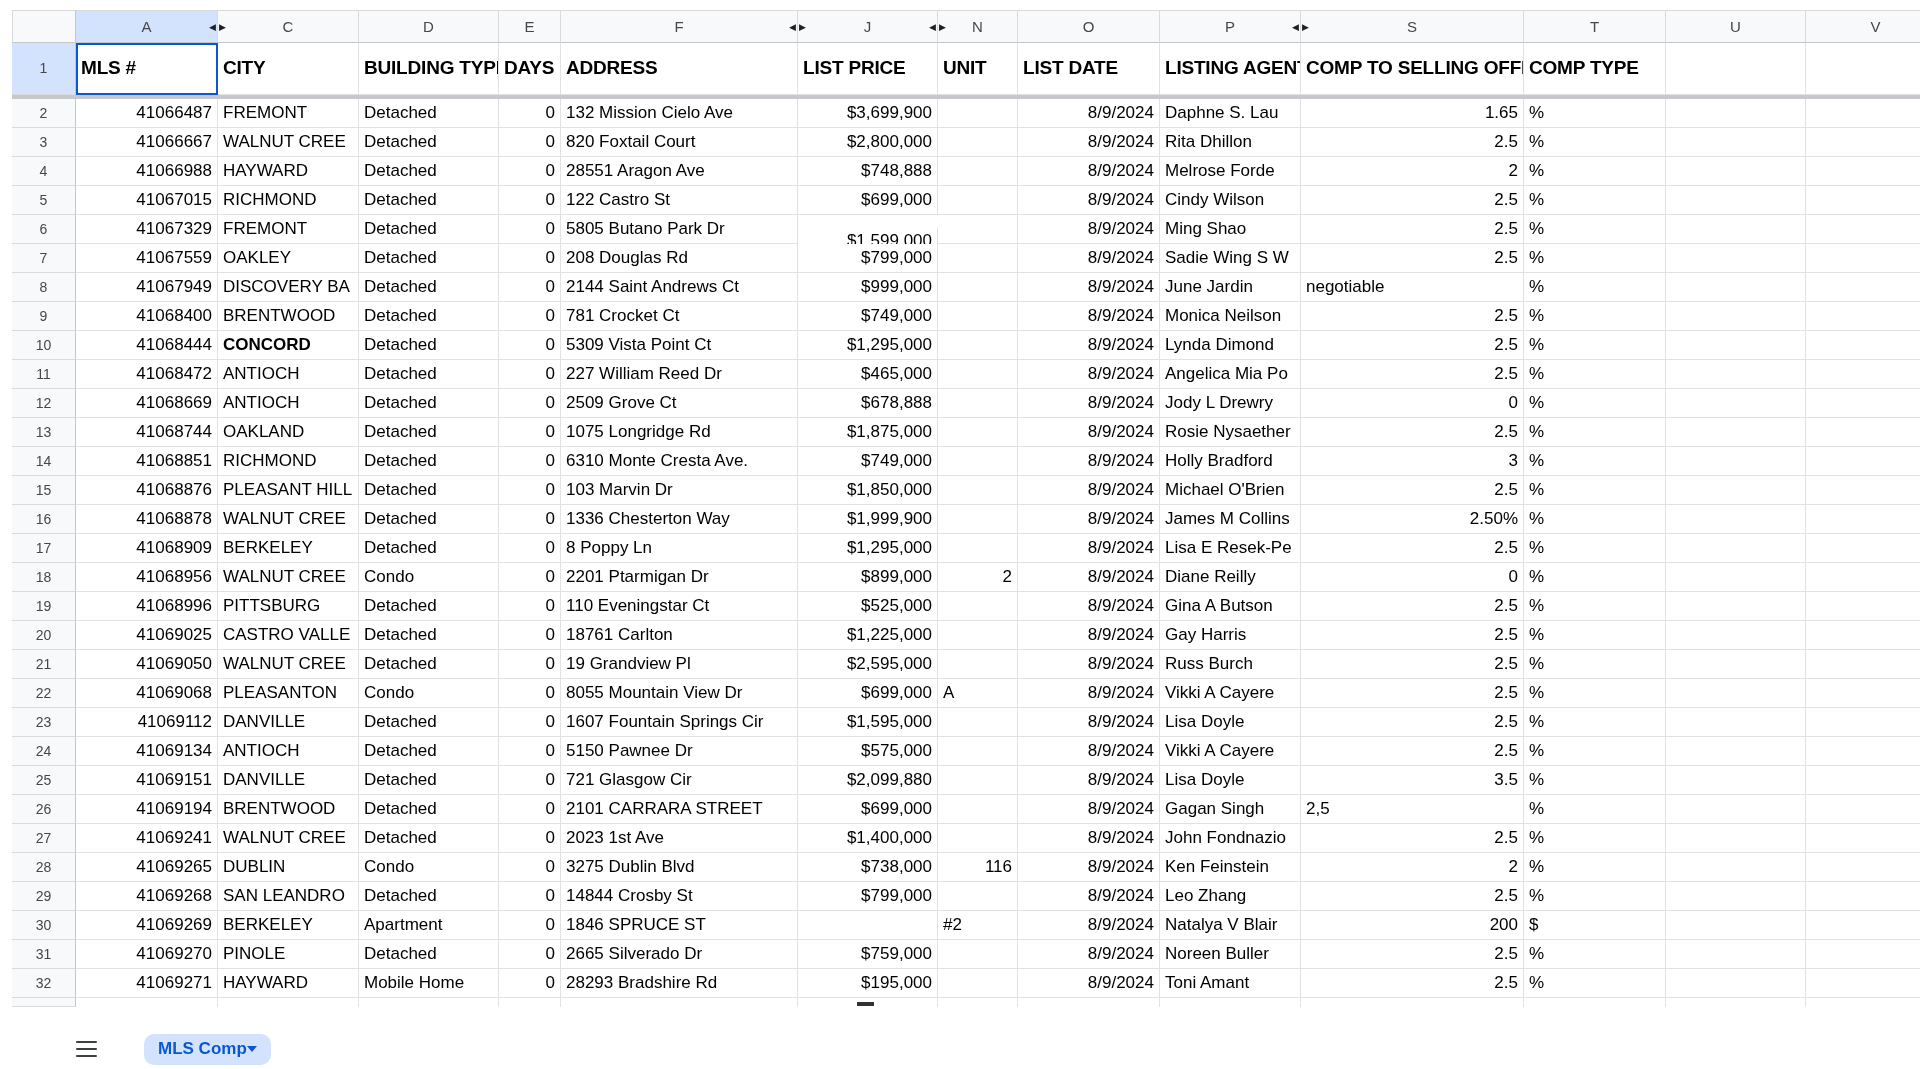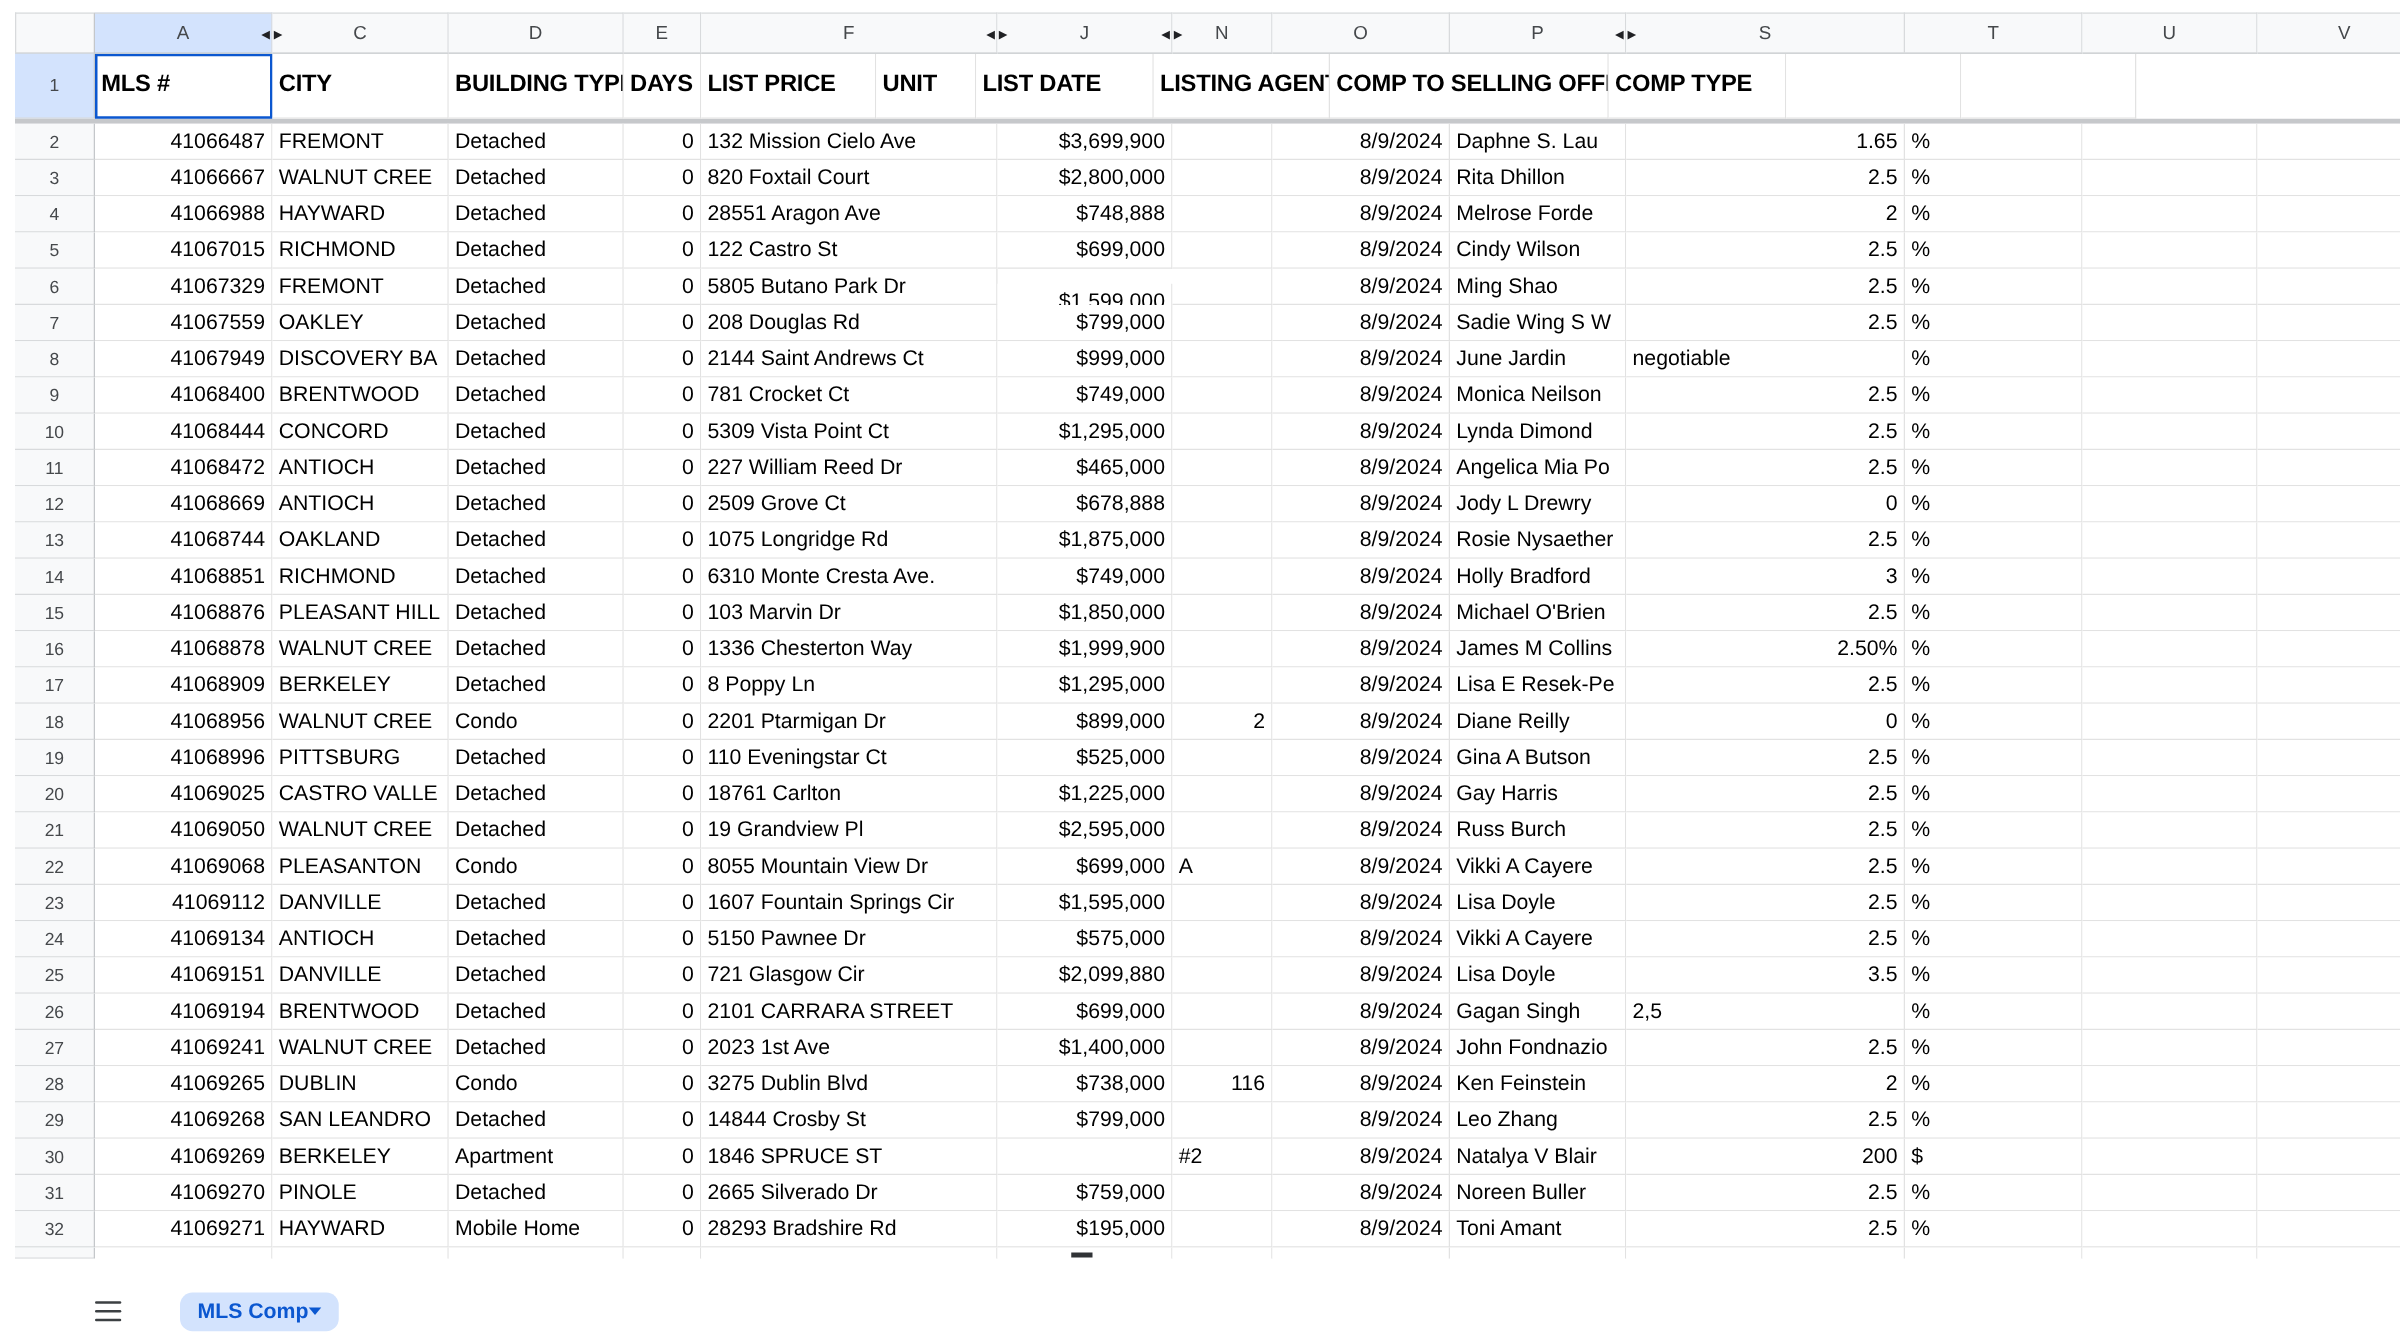--- a/index.html
+++ b/index.html
@@ -59,20 +59,21 @@
       <div class="colh" style="width: 142px;">T</div>
       <div class="colh" style="width: 140px;">U</div>
       <div class="colh" style="width: 140px;">V</div>
     </div>
   <div id="frozen-row">
       <div class="rowh sel">1</div>
       <div class="cell head a1" style="width: 142px;">MLS #</div>
       <div class="cell head" style="width: 141px;">CITY</div>
       <div class="cell head" style="width: 140px;">BUILDING TYPE</div>
       <div class="cell head" style="width: 62px;">DAYS O</div>
+      <div class="cell head" style="width: 237px;">ADDRESS</div>
       <div class="cell head" style="width: 140px;">LIST PRICE</div>
       <div class="cell head" style="width: 80px;">UNIT</div>
       <div class="cell head" style="width: 142px;">LIST DATE</div>
       <div class="cell head" style="width: 141px;">LISTING AGENT</div>
       <div class="cell head" style="width: 223px;">COMP TO SELLING OFFICE</div>
       <div class="cell head" style="width: 142px;">COMP TYPE</div>
       <div class="cell head" style="width: 140px;"></div>
       <div class="cell head" style="width: 140px;"></div>
     </div>
   <div id="freeze-bar"></div>
@@ -201,21 +202,21 @@
         <div class="cell right" style="width: 142px;">8/9/2024</div>
         <div class="cell" style="width: 141px;">Monica Neilson</div>
         <div class="cell right" style="width: 223px;">2.5</div>
         <div class="cell" style="width: 142px;">%</div>
         <div class="cell" style="width: 140px;"></div>
         <div class="cell" style="width: 140px;"></div>
       </div>
       <div class="row">
         <div class="rowh">10</div>
         <div class="cell right" style="width: 142px;">41068444</div>
-        <div class="cell" style="width: 141px;">CONCORD</div>
+        <div class="cell" style="width: 141px; font-weight: bold;">CONCORD</div>
         <div class="cell" style="width: 140px;">Detached</div>
         <div class="cell right" style="width: 62px;">0</div>
         <div class="cell" style="width: 237px;">5309 Vista Point Ct</div>
         <div class="cell right" style="width: 140px;">$1,295,000</div>
         <div class="cell right" style="width: 80px;"></div>
         <div class="cell right" style="width: 142px;">8/9/2024</div>
         <div class="cell" style="width: 141px;">Lynda Dimond</div>
         <div class="cell right" style="width: 223px;">2.5</div>
         <div class="cell" style="width: 142px;">%</div>
         <div class="cell" style="width: 140px;"></div>

